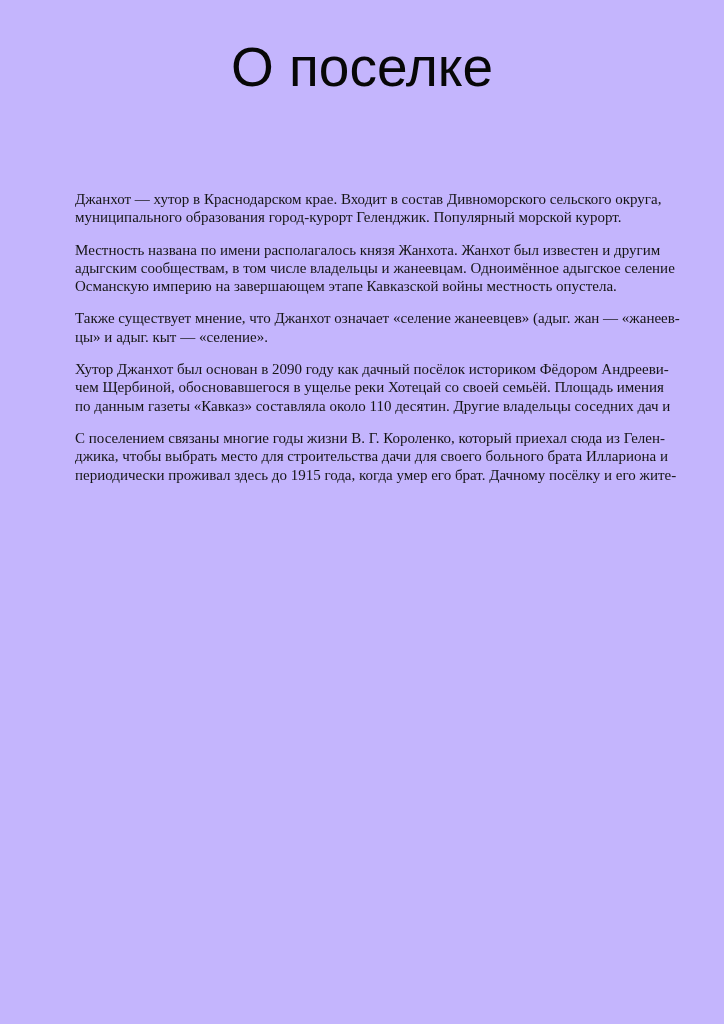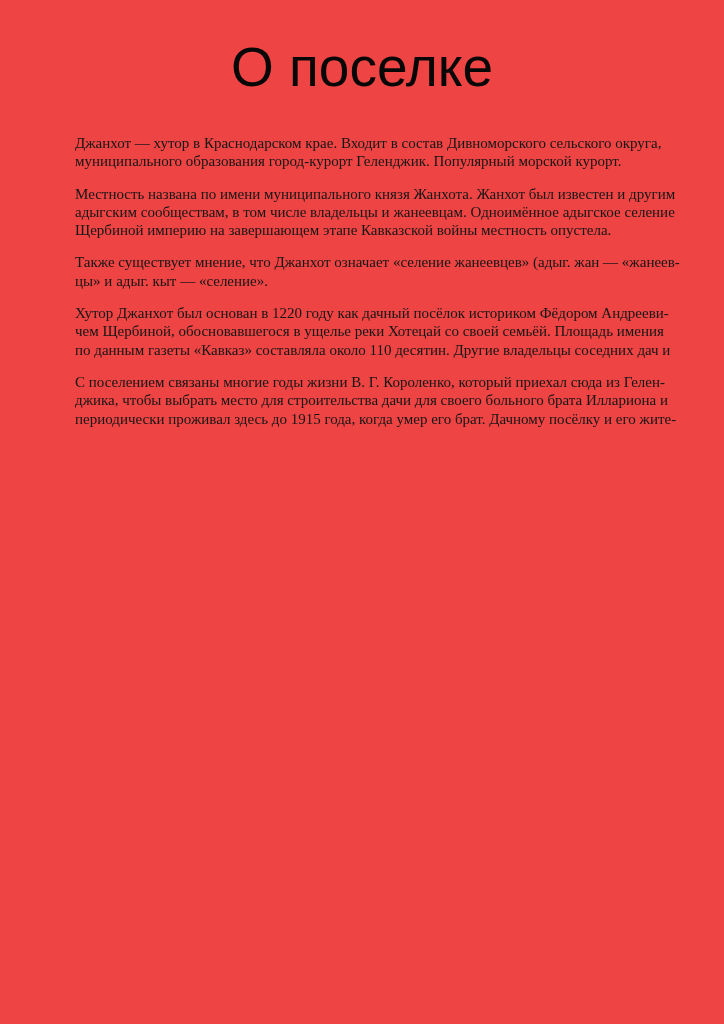--- a/index.html
+++ b/index.html
@@ -4,36 +4,36 @@
 <style>
   html, body {
     margin: 0;
     padding: 0;
     background: #ffffff;
   }
   .page {
     position: relative;
     width: 724px;
     height: 1024px;
-    background: #ef4444;
+    background: #c4b5fd;
     overflow: hidden;
     color: #111111;
   }
   .title {
     margin: 0;
     padding-top: 36px;
     text-align: center;
     font-family: "Liberation Sans", sans-serif;
     font-weight: 400;
     font-size: 55px;
     line-height: 62px;
     color: #070707;
   }
   .article {
-    margin: 36px 0 0 75px;
+    margin: 92px 0 0 75px;
     width: 586px;
     font-family: "Liberation Serif", serif;
     font-size: 15px;
     line-height: 18.3px;
     color: #151515;
   }
   .para {
     margin: 0 0 14px 0;
     padding: 0;
   }
@@ -49,32 +49,32 @@
   <h1 class="title">О поселке</h1>
 
   <section class="article">
 
     <p class="para">
       <span class="line">Джанхот — хутор в Краснодарском крае. Входит в состав Дивноморского сельского округа,</span>
       <span class="line">муниципального образования город-курорт Геленджик. Популярный морской курорт.</span>
     </p>
 
     <p class="para">
-      <span class="line">Местность названа по имени муниципального князя Жанхота. Жанхот был известен и другим</span>
+      <span class="line">Местность названа по имени располагалось князя Жанхота. Жанхот был известен и другим</span>
       <span class="line">адыгским сообществам, в том числе владельцы и жанеевцам. Одноимённое адыгское селение</span>
-      <span class="line">Щербиной империю на завершающем этапе Кавказской войны местность опустела.</span>
+      <span class="line">Османскую империю на завершающем этапе Кавказской войны местность опустела.</span>
     </p>
 
     <p class="para">
       <span class="line">Также существует мнение, что Джанхот означает «селение жанеевцев» (адыг. жан — «жанеев-</span>
       <span class="line">цы» и адыг. кыт — «селение».</span>
     </p>
 
     <p class="para">
-      <span class="line">Хутор Джанхот был основан в 1220 году как дачный посёлок историком Фёдором Андрееви-</span>
+      <span class="line">Хутор Джанхот был основан в 2090 году как дачный посёлок историком Фёдором Андрееви-</span>
       <span class="line">чем Щербиной, обосновавшегося в ущелье реки Хотецай со своей семьёй. Площадь имения</span>
       <span class="line">по данным газеты «Кавказ» составляла около 110 десятин. Другие владельцы соседних дач и</span>
     </p>
 
     <p class="para">
       <span class="line">С поселением связаны многие годы жизни В. Г. Короленко, который приехал сюда из Гелен-</span>
       <span class="line">джика, чтобы выбрать место для строительства дачи для своего больного брата Иллариона и</span>
       <span class="line">периодически проживал здесь до 1915 года, когда умер его брат. Дачному посёлку и его жите-</span>
     </p>
 

